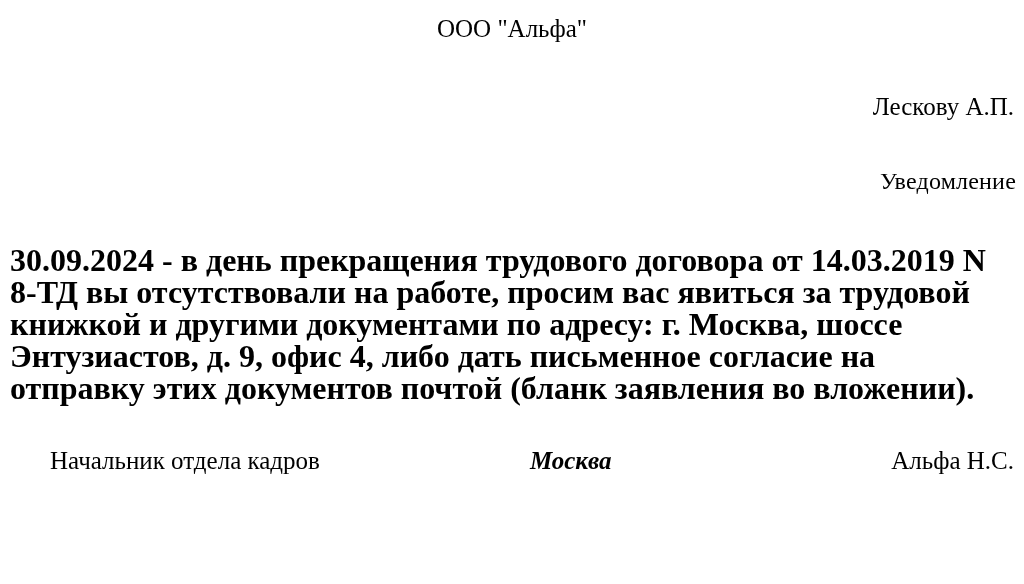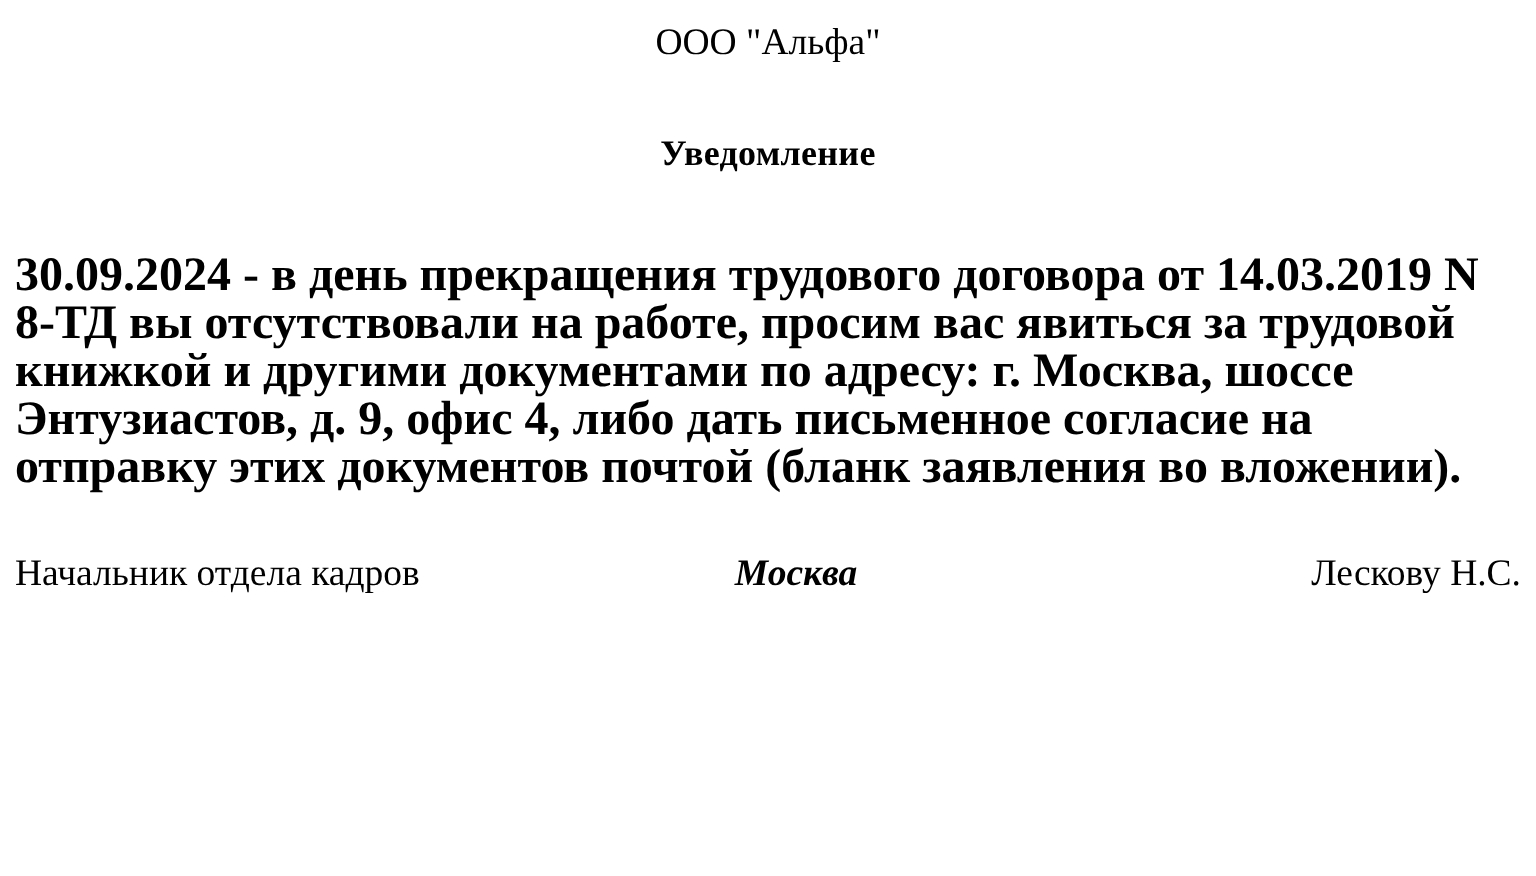--- a/index.html
+++ b/index.html
@@ -28,24 +28,24 @@
     padding-top: 14px;
   }
   .addressee {
     text-align: right;
     font-size: 25px;
     line-height: 30px;
     padding-top: 48px;
     padding-right: 2px;
   }
   .doc-title {
-    text-align: center;
+    text-align: right;
     font-size: 24px;
     line-height: 30px;
-    font-weight: bold;
+    font-weight: normal;
     padding-top: 44px;
     letter-spacing: 0.2px;
   }
   .doc-date {
     text-align: left;
     font-size: 25px;
     line-height: 30px;
     padding-top: 35px;
     padding-left: 2px;
   }
@@ -60,20 +60,21 @@
   }
   .signature-row {
     display: flex;
     align-items: baseline;
     justify-content: space-between;
     font-size: 25px;
     line-height: 30px;
     padding-top: 42px;
     padding-left: 2px;
     padding-right: 2px;
+    margin-left: 40px;
   }
   .sig-position {
     flex: 0 0 auto;
   }
   .sig-signature {
     flex: 0 0 auto;
     font-style: italic;
     font-weight: bold;
     margin-left: 210px;
   }
@@ -82,25 +83,26 @@
     margin-left: auto;
   }
 </style>
 </head>
 <body>
 
 <div class="page">
 
   <div class="org-line">ООО "Альфа"</div>
 
+  <div class="addressee">Лескову А.П.</div>
 
   <div class="doc-title">Уведомление</div>
 
 
   <div class="body-text">30.09.2024 - в день прекращения трудового договора от 14.03.2019 N 8-ТД вы отсутствовали на работе, просим вас явиться за трудовой книжкой и другими документами по адресу: г. Москва, шоссе Энтузиастов, д. 9, офис 4, либо дать письменное согласие на отправку этих документов почтой (бланк заявления во вложении).</div>
 
   <div class="signature-row">
     <span class="sig-position">Начальник отдела кадров</span>
     <span class="sig-signature">Москва</span>
-    <span class="sig-name">Лескову Н.С.</span>
+    <span class="sig-name">Альфа Н.С.</span>
   </div>
 
 </div>
 
 </body></html>

